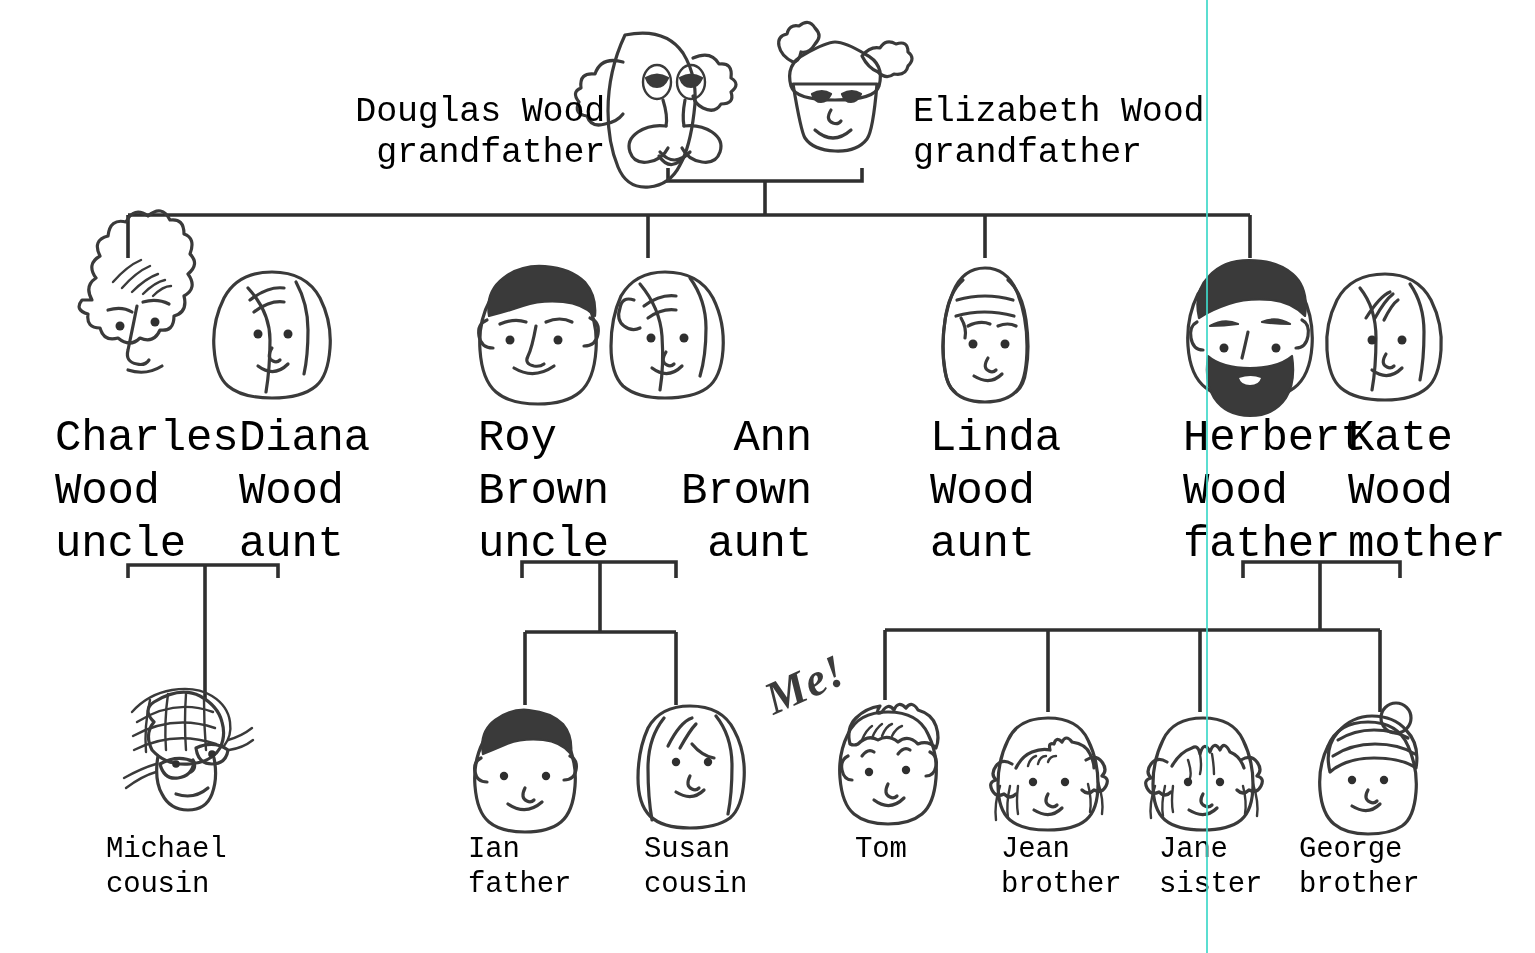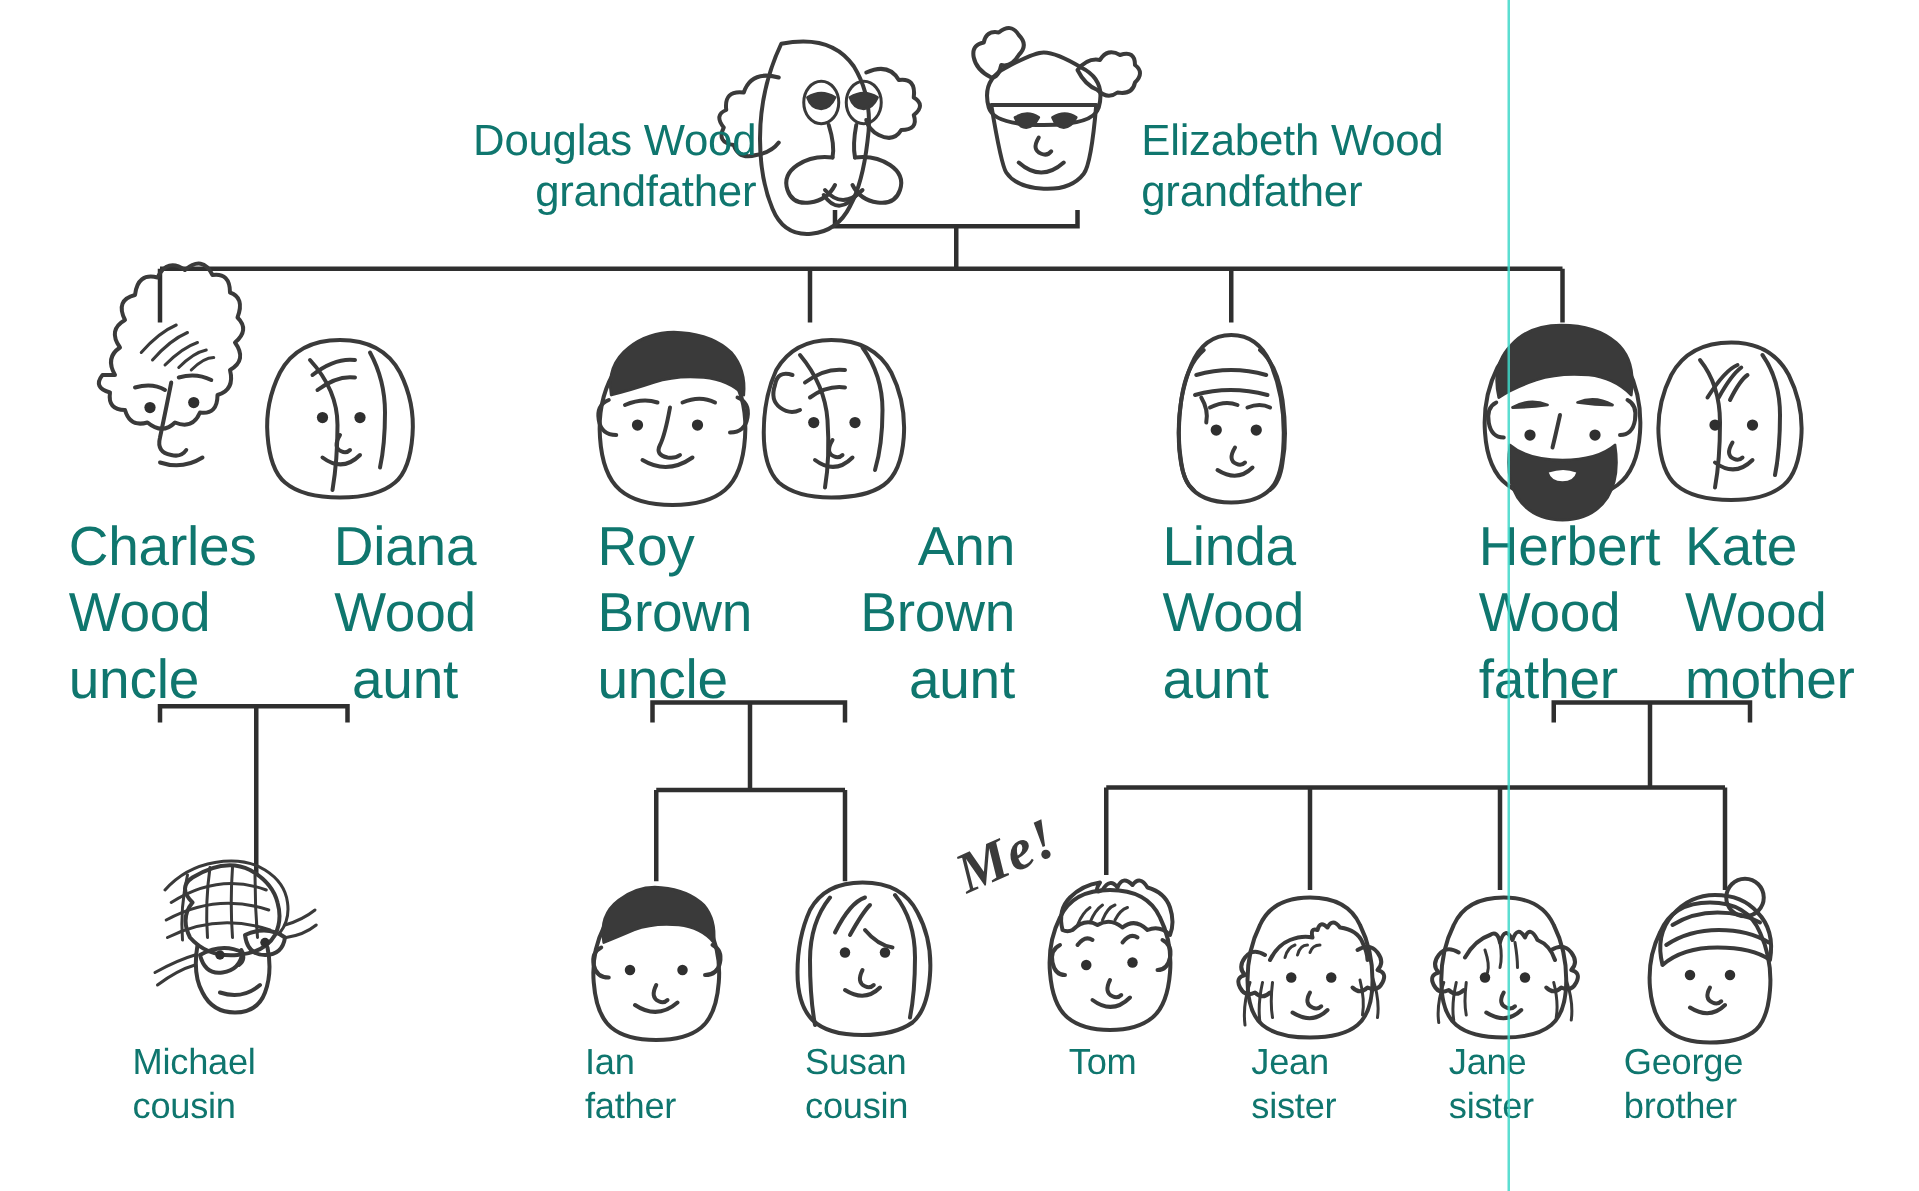--- a/index.html
+++ b/index.html
@@ -20,22 +20,22 @@
   }
   .tree-svg {
     position: absolute;
     left: 0;
     top: 0;
     width: 1535px;
     height: 953px;
   }
   .label {
     position: absolute;
-    color: #0f766e;
-    font-family: Liberation Sans, sans-serif;
+    color: #000000;
+    font-family: Liberation Mono, monospace;
     font-weight: 300;
     letter-spacing: -0.2px;
     line-height: 1.17;
     white-space: pre-line;
   }
   .label-gp {
     font-size: 35px;
     line-height: 1.18;
   }
   .label-gen2 {
@@ -365,21 +365,21 @@
   </svg>
 
   <div class="label label-gp ta-right" style="left:325px; top:92px; width:280px;">Douglas Wood
 grandfather</div>
   <div class="label label-gp ta-left" style="left:913px; top:92px; width:300px;">Elizabeth Wood
 grandfather</div>
 
   <div class="label label-gen2 ta-left" style="left:55px; top:412px; width:180px;">Charles
 Wood
 uncle</div>
-  <div class="label label-gen2 ta-left" style="left:239px; top:412px; width:170px;text-align:center;">Diana
+  <div class="label label-gen2 ta-left" style="left:239px; top:412px; width:170px;">Diana
 Wood
 aunt</div>
   <div class="label label-gen2 ta-left" style="left:478px; top:412px; width:160px;">Roy
 Brown
 uncle</div>
   <div class="label label-gen2 ta-left" style="left:642px; top:412px; width:170px;text-align:right;">Ann
 Brown
 aunt</div>
   <div class="label label-gen2 ta-left" style="left:930px; top:412px; width:170px;">Linda
 Wood
@@ -392,21 +392,21 @@
 mother</div>
 
   <div class="label label-gen3 ta-left" style="left:106px; top:833px; width:200px;">Michael
 cousin</div>
   <div class="label label-gen3 ta-left" style="left:468px; top:833px; width:180px;">Ian
 father</div>
   <div class="label label-gen3 ta-left" style="left:644px; top:833px; width:180px;">Susan
 cousin</div>
   <div class="label label-gen3 ta-left" style="left:855px; top:833px; width:150px;">Tom</div>
   <div class="label label-gen3 ta-left" style="left:1001px; top:833px; width:150px;">Jean
-sister</div>
+brother</div>
   <div class="label label-gen3 ta-left" style="left:1159px; top:833px; width:150px;">Jane
 sister</div>
   <div class="label label-gen3 ta-left" style="left:1299px; top:833px; width:180px;">George
 brother</div>
 
   <div class="me-note" id="me-note" style="left: 778px; top: 672px;">Me!</div>
 
   <div class="scan-line" id="scan-line" style="left: 1206px; background: rgb(62, 216, 201);"></div>
 
 </div>

